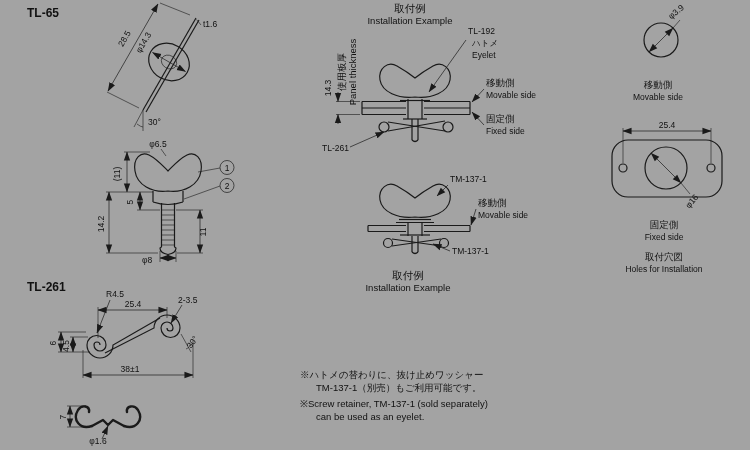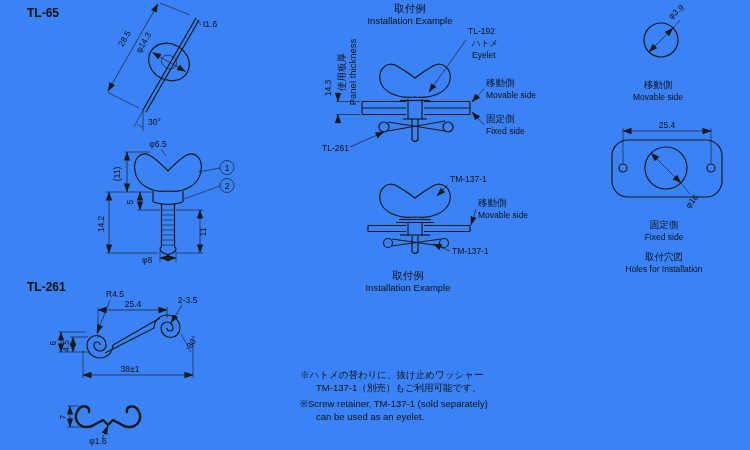--- a/index.html
+++ b/index.html
@@ -1,17 +1,17 @@
 <!DOCTYPE html>
 <html><head>
 <meta charset="utf-8">
 <style>
   html,body{margin:0;padding:0;}
   body{font-family:"Liberation Sans",sans-serif;background:#e8e8e6;}
-  .canvas{position:relative;width:750px;height:450px;background:#3b82f6;overflow:hidden;}
+  .canvas{position:relative;width:750px;height:450px;background:#a3a3a3;overflow:hidden;}
   svg{display:block;}
   .outline{stroke:#1a1a1a;stroke-width:1.2;fill:none;}
   .thin{stroke:#1a1a1a;stroke-width:0.6;fill:none;}
   .dim{stroke:#1a1a1a;stroke-width:0.7;fill:none;}
   .wire{stroke:#1a1a1a;stroke-width:2.4;fill:none;stroke-linecap:round;stroke-linejoin:round;}
   text{fill:#111111;font-family:"Liberation Sans",sans-serif;}
   .title{font-size:12px;font-weight:bold;}
   .t8{font-size:8.5px;}
   .t9{font-size:9.5px;}
   .t10{font-size:10.5px;}

